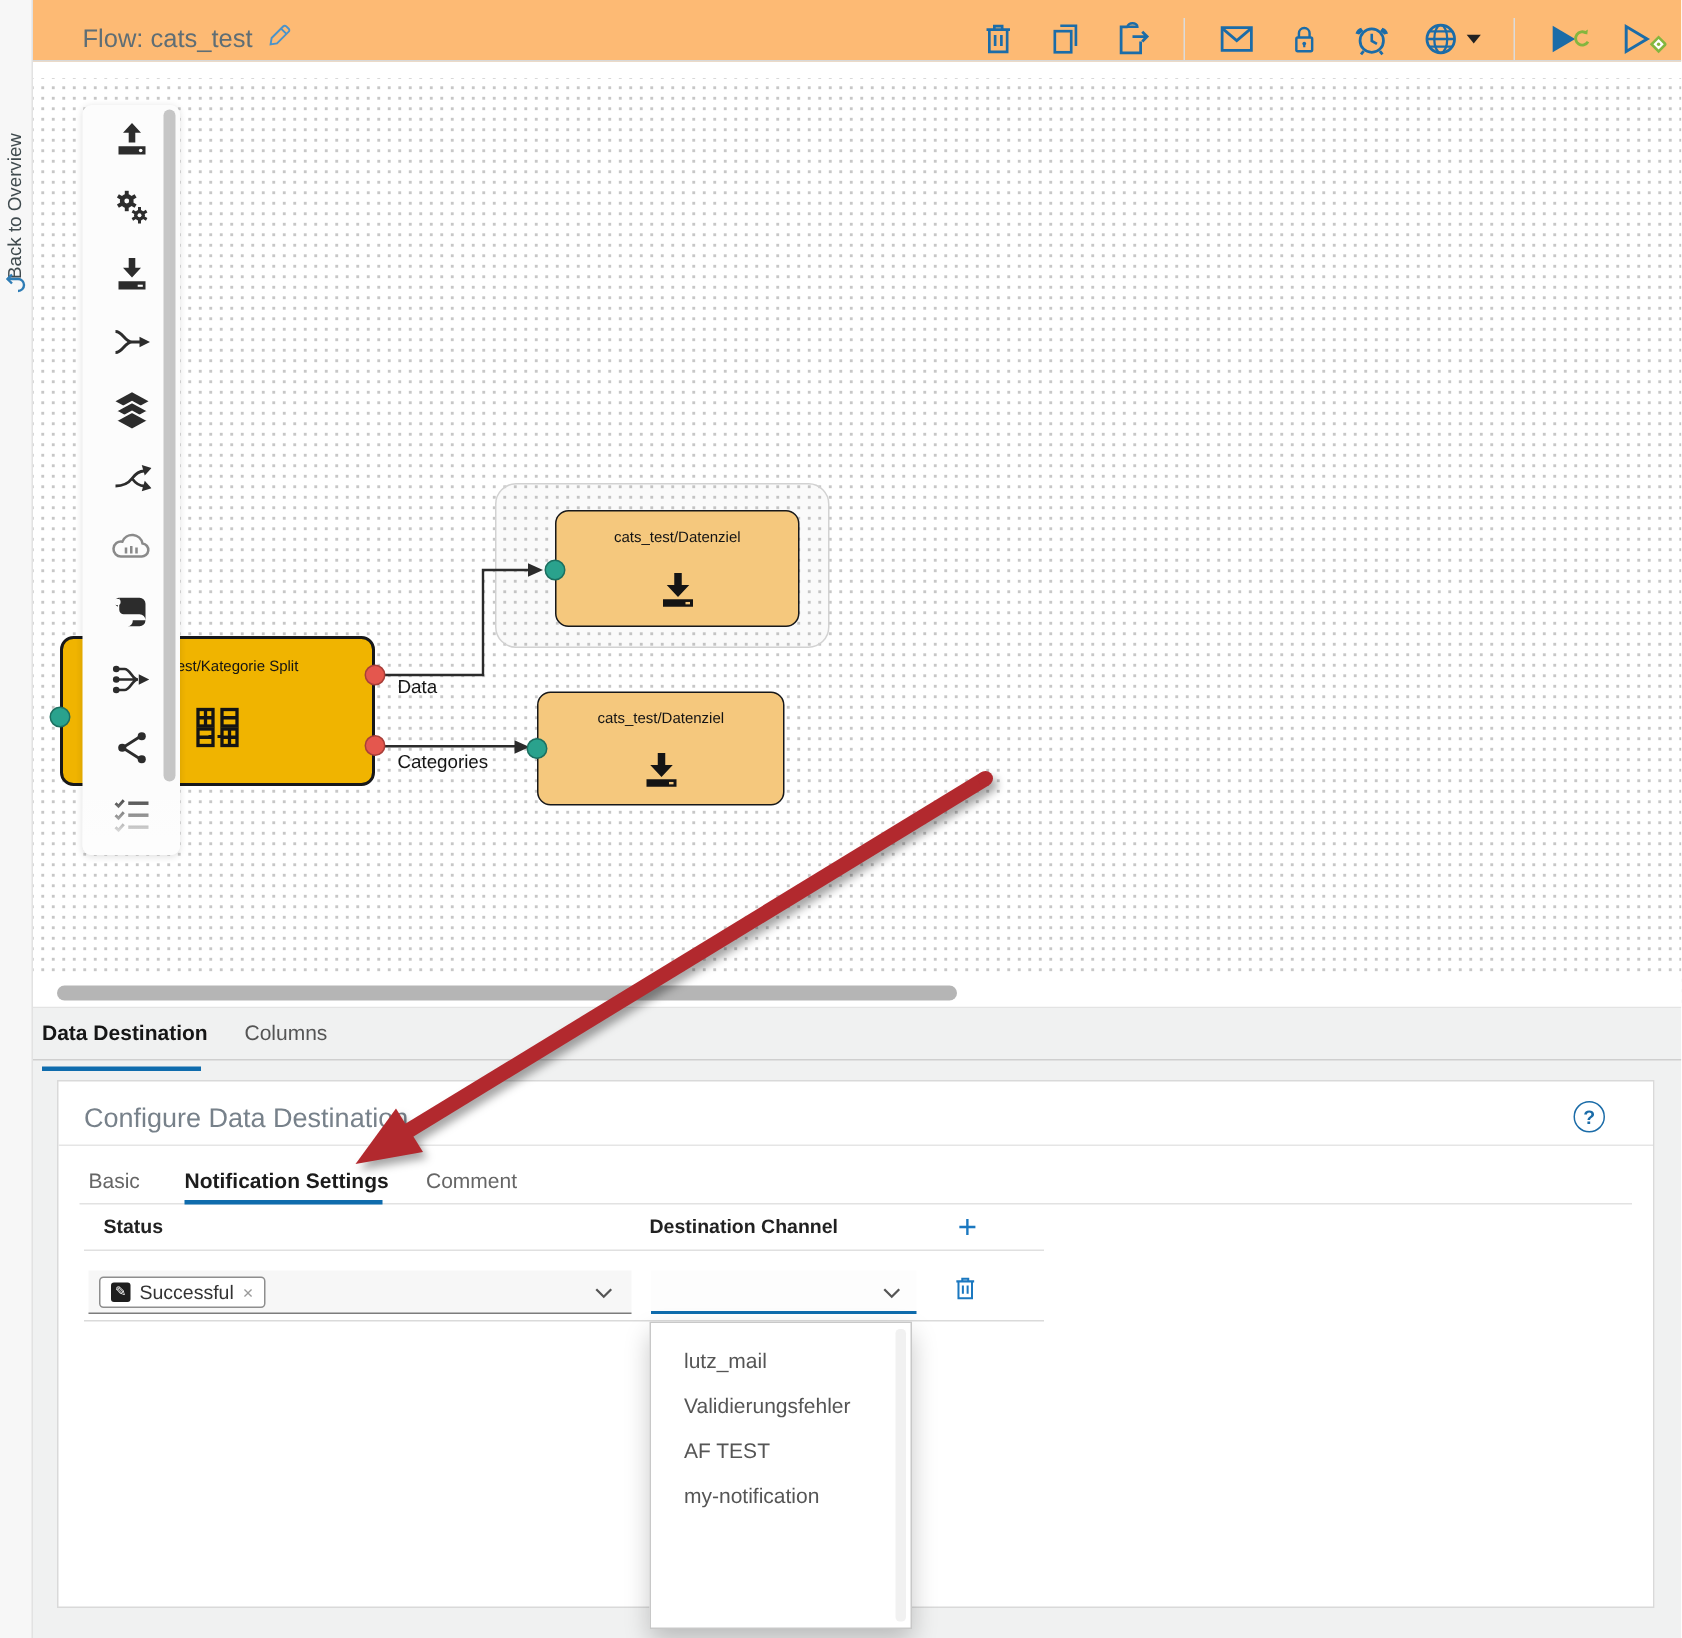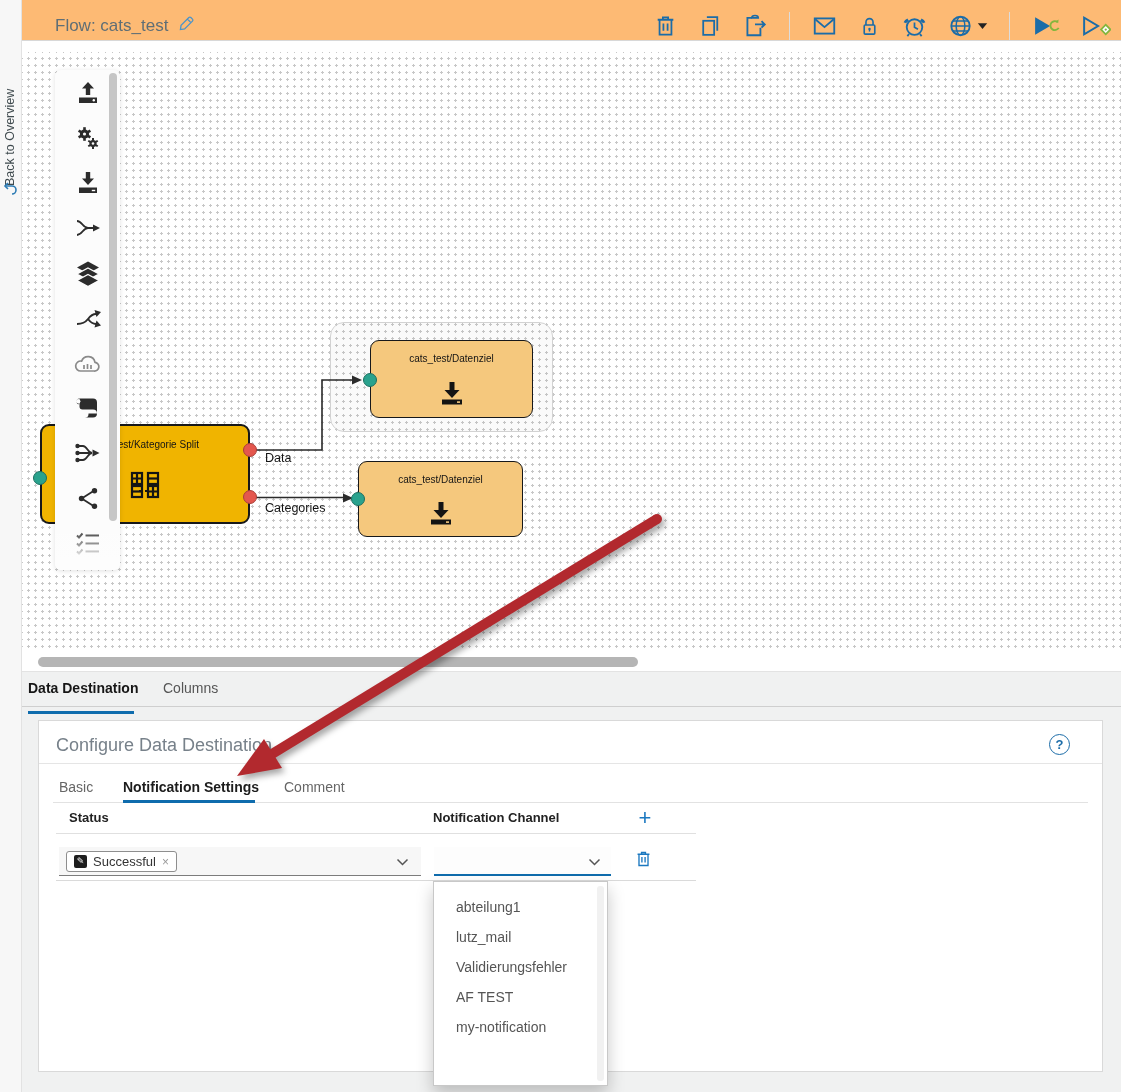--- a/index.html
+++ b/index.html
@@ -435,21 +435,21 @@
       <div class="inner-tabs">
         <div class="inner-tab idle" style="left:20px;">Basic</div>
         <div class="inner-tab active" style="left:84px;">Notification Settings</div>
         <div class="inner-tab idle" style="left:245px;">Comment</div>
         <div class="inner-tabs-border"></div>
         <div class="inner-tab-underline"></div>
       </div>
 
       <div class="tbl-header">
         <div class="tbl-col" style="left:30px;">Status</div>
-        <div class="tbl-col" style="left:394px;">Notification Channel</div>
+        <div class="tbl-col" style="left:394px;">Destination Channel</div>
         <div class="add-btn">+</div>
       </div>
       <div class="tbl-header-divider"></div>
 
       <div class="select-status">
         <div class="token">
           <div class="token-edit">✎</div>
           <div class="token-text">Successful</div>
           <div class="token-x">×</div>
         </div>
@@ -472,21 +472,20 @@
         <svg class="icon" width="19" height="20" viewBox="0 0 24 24">
             <path d="M4.5 6h15M9.5 6V3.8h5V6M6.3 6v14.2h11.4V6M10 9.5v7M14 9.5v7" fill="none" stroke="#1b78c0" stroke-width="1.7"></path>
           </svg>
       </div>
       <div class="row-divider"></div>
     </div>
 
   </div>
 
   <div class="dropdown">
-    <div class="dd-item">abteilung1</div>
     <div class="dd-item">lutz_mail</div>
     <div class="dd-item">Validierungsfehler</div>
     <div class="dd-item">AF TEST</div>
     <div class="dd-item">my-notification</div>
     <div class="dd-scroll"></div>
   </div>
 
   <svg class="anno" width="1121" height="1092">
     <path d="M657 519 L272 754" stroke="#b2292e" stroke-width="10" fill="none"></path>
     <polygon points="237,776 264,739 282,768" fill="#b2292e"></polygon>

